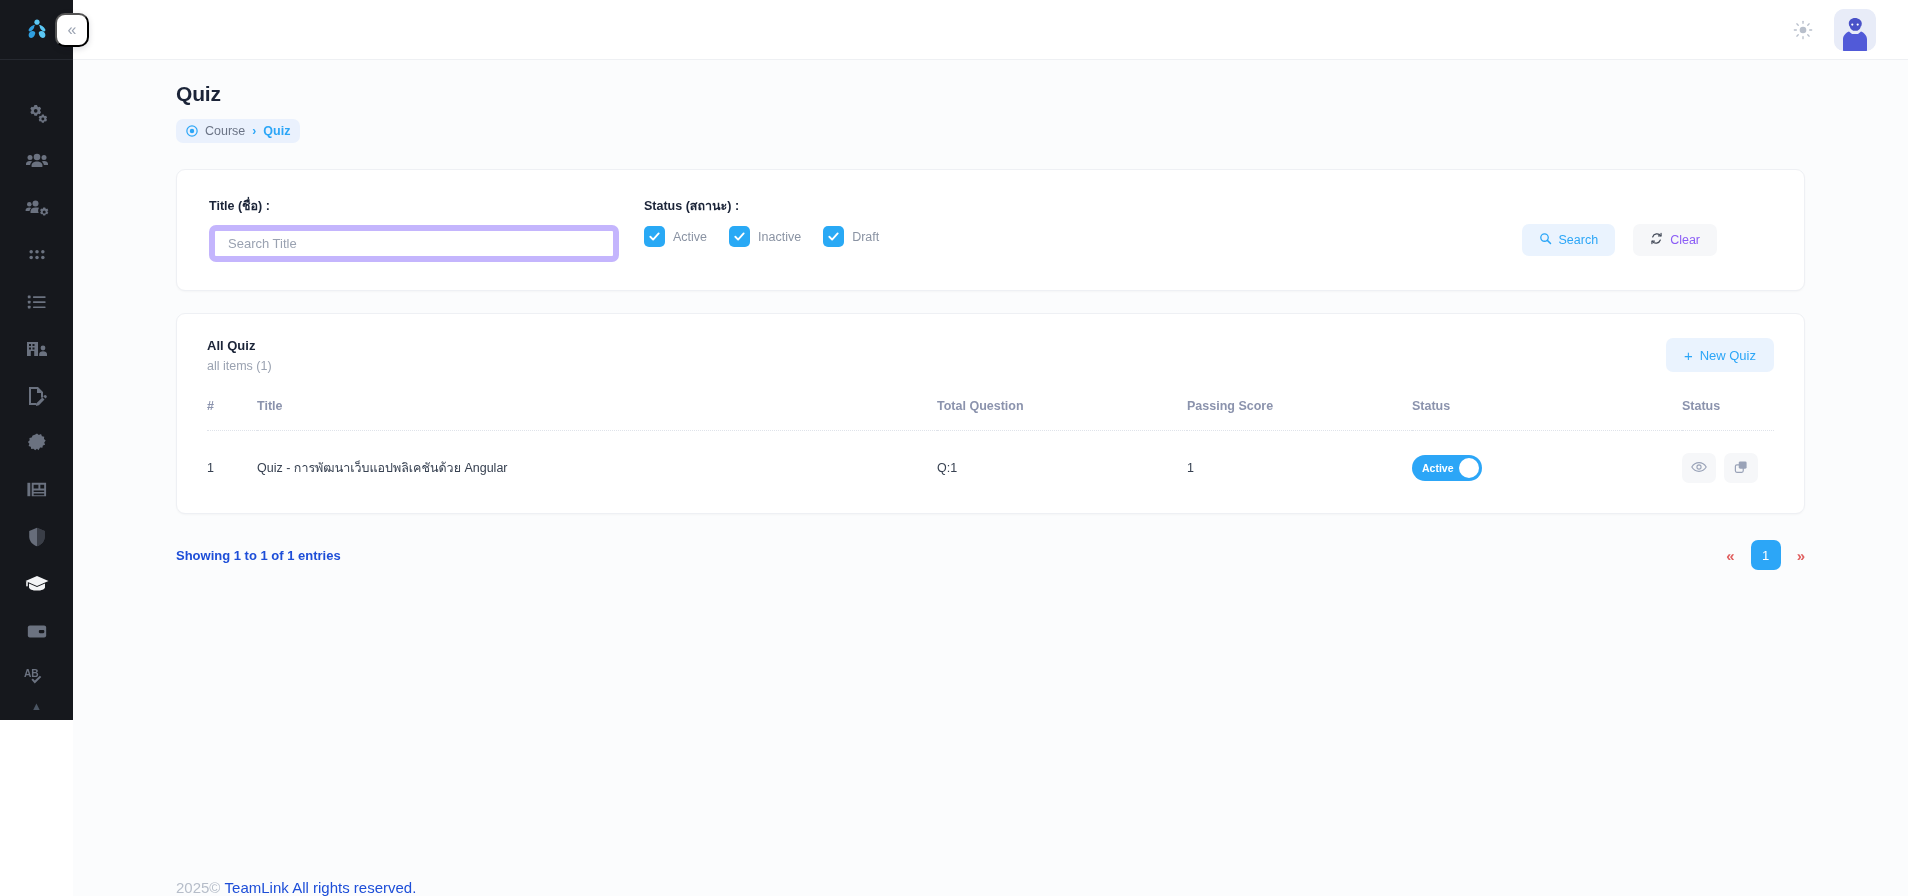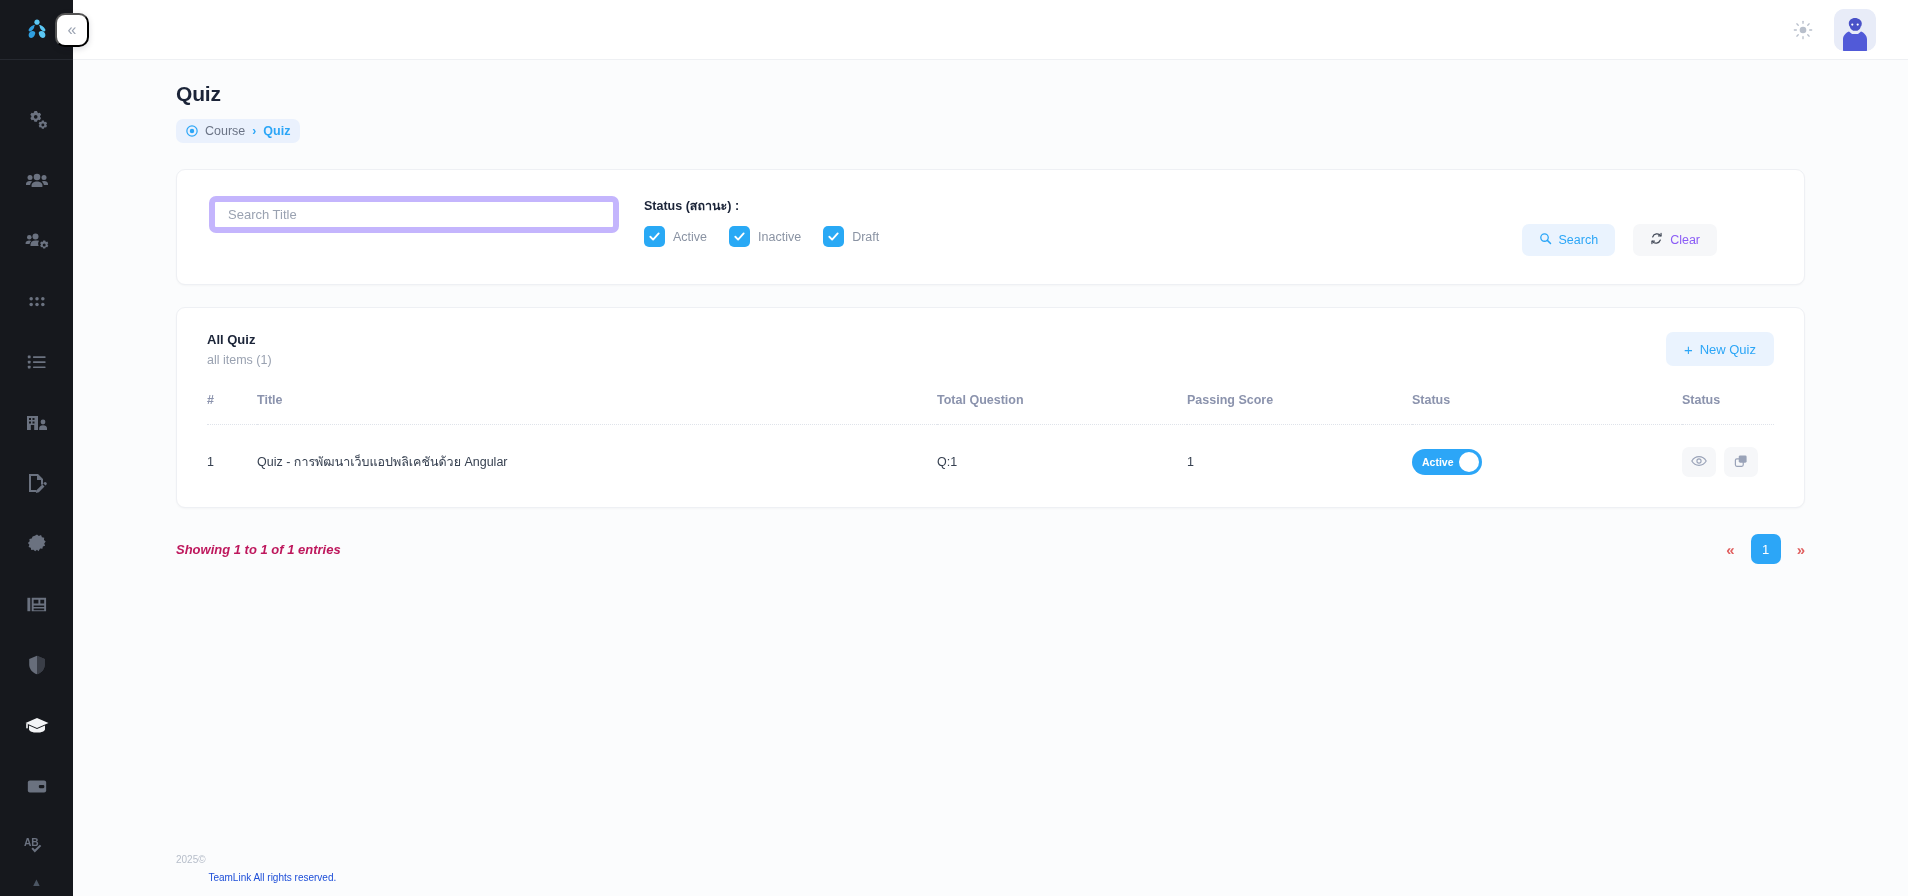--- a/index.html
+++ b/index.html
@@ -7,21 +7,21 @@
   body {
     font-family: "Liberation Sans", sans-serif;
     background: #ffffff;
     overflow: hidden;
   }
   .app { position: relative; width: 1908px; height: 896px; display: flex; }
 
   
   .sidebar {
     width: 73px;
-    height: 896px;
+    height: 720px;
     background: #16181d;
     flex: 0 0 73px;
     display: flex;
     flex-direction: column;
     align-items: center;
     position: relative;
     z-index: 5;
   }
   .logo-wrap {
     height: 60px;
@@ -181,33 +181,33 @@
   .toggle-knob { width: 20px; height: 20px; border-radius: 50%; background: #ffffff; }
 
   .tools { display: flex; gap: 8px; }
   .tool-btn {
     width: 34px; height: 30px; border-radius: 7px; background: #f6f7f9;
     display: flex; align-items: center; justify-content: center; cursor: pointer;
   }
 
   
   .pager { margin: 26px 73px 0 73px; display: flex; align-items: center; justify-content: space-between; }
-  .pager-info { font-size: 13px; color: #be185d; font-weight: bold; font-style: italic; }
+  .pager-info { font-size: 13px; color: #1d4ed8; font-weight: bold; }
   .pager-ctrls { display: flex; align-items: center; gap: 16px; }
   .pg-arrow { color: #e06060; font-size: 15px; cursor: pointer; line-height: 1; font-weight: bold; }
   .pg-num {
     width: 30px; height: 30px; border-radius: 7px; background: #2ca6f7; color: #fff;
     display: flex; align-items: center; justify-content: center; font-size: 13px; cursor: pointer;
   }
 
   
   .footer {
     position: absolute; left: 0; bottom: 0; width: 100%;
-    height: 42px; display: flex; align-items: flex-start; padding-left: 103px;
-    font-size: 10px;
+    height: 42px; display: flex; align-items: flex-end; padding-left: 103px;
+    font-size: 15px;
   }
   .ft-year { color: #b6bdc9; }
   .ft-text { color: #1d4ed8; margin-top: 18px; }
 </style>
 </head>
 <body>
 
 <div class="app">
 
   <nav class="sidebar">
@@ -397,20 +397,21 @@
               </svg>
           </span>
           <span class="bc-course">Course</span>
           <span class="bc-sep">›</span>
           <span class="bc-current">Quiz</span>
         </div>
       </div>
 
       <section class="card filter-card">
         <div class="f-title-col">
+          <div class="f-label">Title (ชื่อ) :</div>
           <input class="search-input" type="text" placeholder="Search Title" style="">
         </div>
 
         <div class="f-status-col">
           <div class="f-label">Status (สถานะ) :</div>
           <div class="cb-row">
             <label class="cb">
               <span class="cb-box">
                 <svg width="13" height="13" viewBox="0 0 14 14">
                     <path d="M2.5 7.3l3 3 6-6.6" fill="none" stroke="#fff" stroke-width="2" stroke-linecap="round" stroke-linejoin="round"></path>

